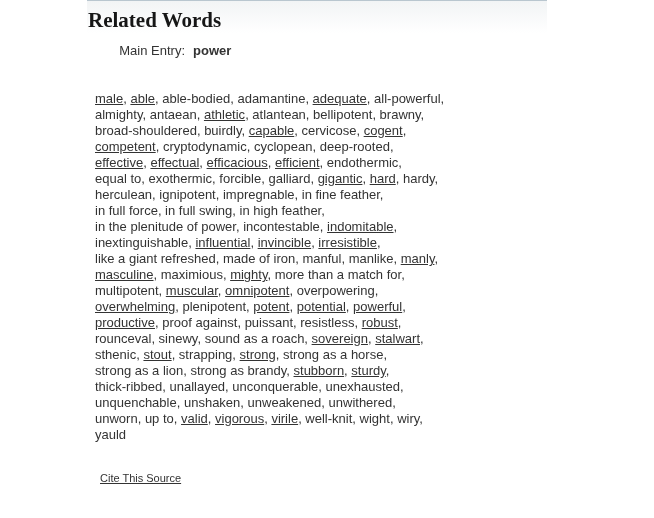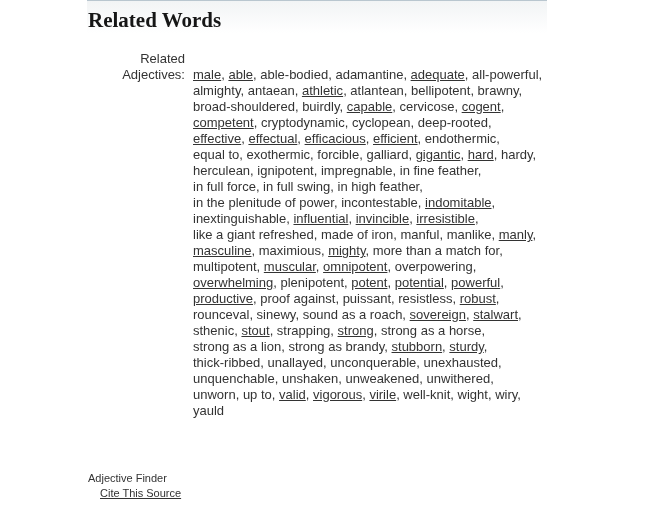--- a/index.html
+++ b/index.html
@@ -77,29 +77,28 @@
     display: inline-block;
     margin-left: 12px;
   }
 </style>
 </head>
 <body>
 
 <div class="panel">
   <h1 class="page-title">Related Words</h1>
 
+  <div class="row">
+    <div class="label">Main Entry:</div>
+    <div class="value bold">power</div>
+  </div>
 
   <div class="row">
   </div>
 
   <div class="row related-row">
-    <div class="label">
-      <span>Related</span><br>
-      <span>Adjectives:</span>
-    </div>
     <div class="value words" id="words"><span class="wlink">male</span>, <span class="wlink">able</span>, <span>able-bodied</span>, <span>adamantine</span>, <span class="wlink">adequate</span>, <span>all-powerful</span>, <span>almighty</span>, <span>antaean</span>, <span class="wlink">athletic</span>, <span>atlantean</span>, <span>bellipotent</span>, <span>brawny</span>, <span>broad-shouldered</span>, <span>buirdly</span>, <span class="wlink">capable</span>, <span>cervicose</span>, <span class="wlink">cogent</span>, <span class="wlink">competent</span>, <span>cryptodynamic</span>, <span>cyclopean</span>, <span>deep-rooted</span>, <span class="wlink">effective</span>, <span class="wlink">effectual</span>, <span class="wlink">efficacious</span>, <span class="wlink">efficient</span>, <span>endothermic</span>, <span>equal to</span>, <span>exothermic</span>, <span>forcible</span>, <span>galliard</span>, <span class="wlink">gigantic</span>, <span class="wlink">hard</span>, <span>hardy</span>, <span>herculean</span>, <span>ignipotent</span>, <span>impregnable</span>, <span>in fine feather</span>, <span>in full force</span>, <span>in full swing</span>, <span>in high feather</span>, <span>in the plenitude of power</span>, <span>incontestable</span>, <span class="wlink">indomitable</span>, <span>inextinguishable</span>, <span class="wlink">influential</span>, <span class="wlink">invincible</span>, <span class="wlink">irresistible</span>, <span>like a giant refreshed</span>, <span>made of iron</span>, <span>manful</span>, <span>manlike</span>, <span class="wlink">manly</span>, <span class="wlink">masculine</span>, <span>maximious</span>, <span class="wlink">mighty</span>, <span>more than a match for</span>, <span>multipotent</span>, <span class="wlink">muscular</span>, <span class="wlink">omnipotent</span>, <span>overpowering</span>, <span class="wlink">overwhelming</span>, <span>plenipotent</span>, <span class="wlink">potent</span>, <span class="wlink">potential</span>, <span class="wlink">powerful</span>, <span class="wlink">productive</span>, <span>proof against</span>, <span>puissant</span>, <span>resistless</span>, <span class="wlink">robust</span>, <span>rounceval</span>, <span>sinewy</span>, <span>sound as a roach</span>, <span class="wlink">sovereign</span>, <span class="wlink">stalwart</span>, <span>sthenic</span>, <span class="wlink">stout</span>, <span>strapping</span>, <span class="wlink">strong</span>, <span>strong as a horse</span>, <span>strong as a lion</span>, <span>strong as brandy</span>, <span class="wlink">stubborn</span>, <span class="wlink">sturdy</span>, <span>thick-ribbed</span>, <span>unallayed</span>, <span>unconquerable</span>, <span>unexhausted</span>, <span>unquenchable</span>, <span>unshaken</span>, <span>unweakened</span>, <span>unwithered</span>, <span>unworn</span>, <span>up to</span>, <span class="wlink">valid</span>, <span class="wlink">vigorous</span>, <span class="wlink">virile</span>, <span>well-knit</span>, <span>wight</span>, <span>wiry</span>, <span>yauld</span></div>
   </div>
 </div>
 
 <div class="footer">
-  <div>Adjective Finder</div>
   <div class="cite-link">Cite This Source</div>
 </div>
 
 </body></html>

